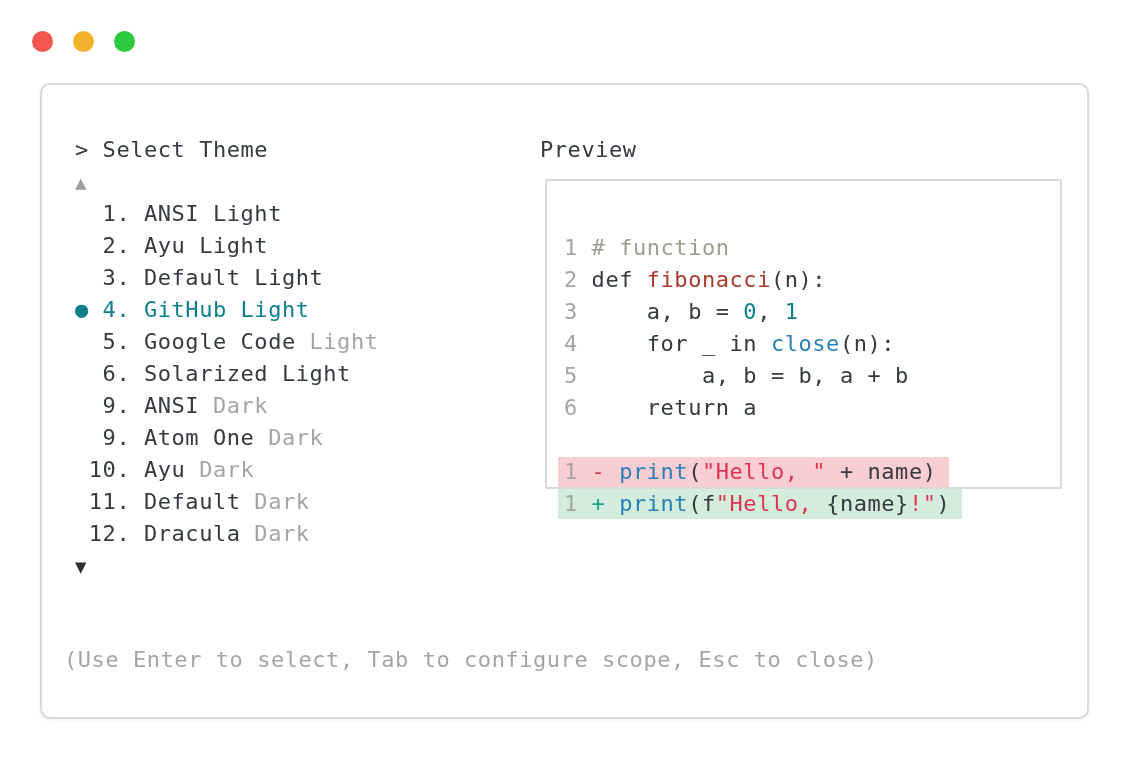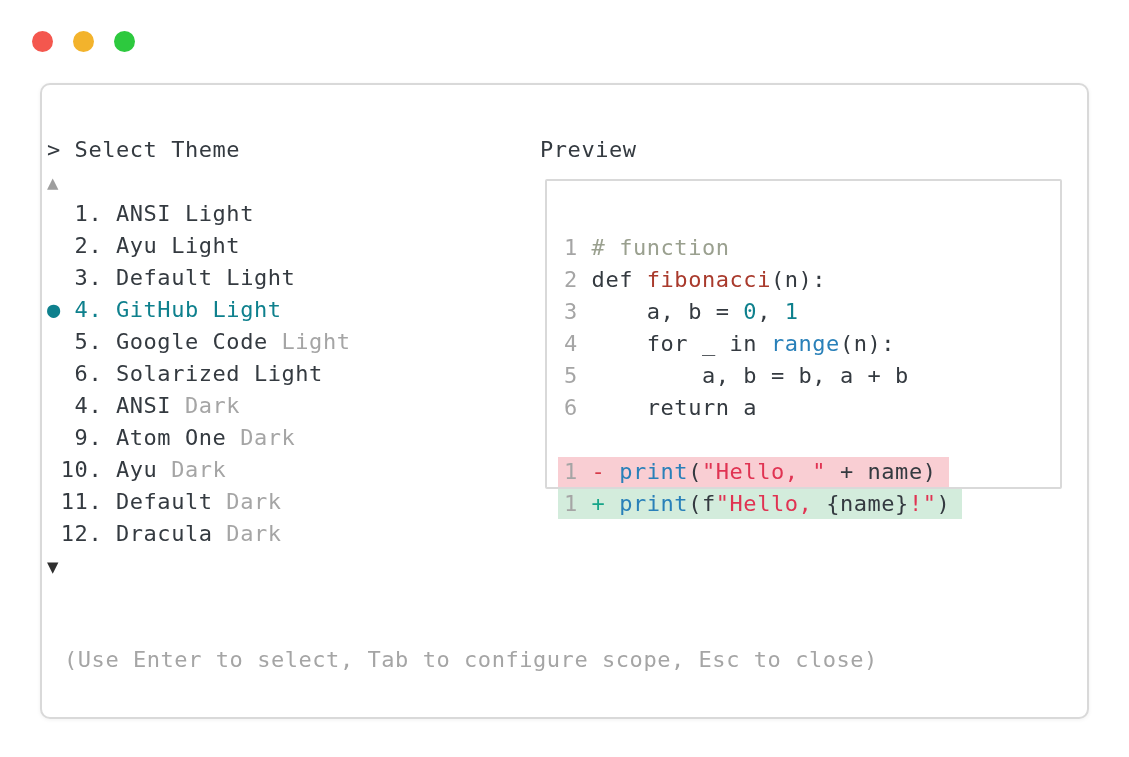--- a/index.html
+++ b/index.html
@@ -13,21 +13,21 @@
 
   
   #window {
     position:absolute; left:40px; top:83px; width:1049px; height:636px;
     background:#ffffff; border:2px solid #d9d9d9; border-radius:10px;
     box-shadow:0 1px 4px rgba(0,0,0,0.06);
   }
 
   .mono-row { white-space:pre; font-size:22px; line-height:32px; letter-spacing:.55px; color:#343a40; }
 
-  #left-pane { position:absolute; left:5px; top:49px; }
+  #left-pane { position:absolute; left:33px; top:49px; }
   #prompt-row { color:#343a40; }
   .scroll-row { font-size:19px; }
   #scroll-up { color:#9e9e9e; }
   #scroll-down { color:#2f2f2f; }
 
   #preview-title { position:absolute; left:498px; top:49px; }
 
   #preview-box {
     position:absolute; left:503px; top:94px; width:517px; height:310px;
     border:2px solid #d9d9d9; border-radius:2px; background:#ffffff;
@@ -54,37 +54,37 @@
     <div id="left-pane">
       <div id="prompt-row" class="mono-row">&gt; Select Theme</div>
       <div class="mono-row scroll-row"><span id="scroll-up" style="color: rgb(158, 158, 158);">▲</span></div>
       <div id="theme-list">
           <div class="mono-row"><span style="color: rgb(14, 128, 141);"> </span><span style="color: rgb(52, 58, 64);"> 1. ANSI Light</span></div>
           <div class="mono-row"><span style="color: rgb(14, 128, 141);"> </span><span style="color: rgb(52, 58, 64);"> 2. Ayu Light</span></div>
           <div class="mono-row"><span style="color: rgb(14, 128, 141);"> </span><span style="color: rgb(52, 58, 64);"> 3. Default Light</span></div>
           <div class="mono-row"><span style="color: rgb(14, 128, 141);">●</span><span style="color: rgb(14, 128, 141);"> 4. GitHub Light</span></div>
           <div class="mono-row"><span style="color: rgb(14, 128, 141);"> </span><span style="color: rgb(52, 58, 64);"> 5. Google Code</span><span style="color: rgb(165, 165, 165);"> Light</span></div>
           <div class="mono-row"><span style="color: rgb(14, 128, 141);"> </span><span style="color: rgb(52, 58, 64);"> 6. Solarized Light</span></div>
-          <div class="mono-row"><span style="color: rgb(14, 128, 141);"> </span><span style="color: rgb(52, 58, 64);"> 4. ANSI</span><span style="color: rgb(165, 165, 165);"> Dark</span></div>
+          <div class="mono-row"><span style="color: rgb(14, 128, 141);"> </span><span style="color: rgb(52, 58, 64);"> 9. ANSI</span><span style="color: rgb(165, 165, 165);"> Dark</span></div>
           <div class="mono-row"><span style="color: rgb(14, 128, 141);"> </span><span style="color: rgb(52, 58, 64);"> 9. Atom One</span><span style="color: rgb(165, 165, 165);"> Dark</span></div>
           <div class="mono-row"><span style="color: rgb(14, 128, 141);"> </span><span style="color: rgb(52, 58, 64);">10. Ayu</span><span style="color: rgb(165, 165, 165);"> Dark</span></div>
           <div class="mono-row"><span style="color: rgb(14, 128, 141);"> </span><span style="color: rgb(52, 58, 64); text-align: center;">11. Default</span><span style="color: rgb(165, 165, 165);"> Dark</span></div>
           <div class="mono-row"><span style="color: rgb(14, 128, 141);"> </span><span style="color: rgb(52, 58, 64);">12. Dracula</span><span style="color: rgb(165, 165, 165);"> Dark</span></div>
         </div>
       <div class="mono-row scroll-row"><span id="scroll-down" style="color: rgb(47, 47, 47);">▼</span></div>
     </div>
 
     <div id="preview-title" class="mono-row">Preview</div>
 
     <div id="preview-box">
       <div id="code-lines">
           <div class="mono-row"><span style="color: rgb(165, 165, 165);">1 </span><span style="color: rgb(154, 160, 143);"># function</span></div>
           <div class="mono-row"><span style="color: rgb(165, 165, 165);">2 </span><span style="color: rgb(52, 58, 64);">def </span><span style="color: rgb(169, 58, 44);">fibonacci</span><span style="color: rgb(52, 58, 64);">(n):</span></div>
           <div class="mono-row"><span style="color: rgb(165, 165, 165);">3 </span><span style="color: rgb(52, 58, 64);">    a, b = </span><span style="color: rgb(14, 128, 141);">0</span><span style="color: rgb(52, 58, 64);">, </span><span style="color: rgb(14, 128, 141);">1</span></div>
-          <div class="mono-row"><span style="color: rgb(165, 165, 165);">4 </span><span style="color: rgb(52, 58, 64);">    for _ in </span><span style="color: rgb(41, 128, 185);">range</span><span style="color: rgb(52, 58, 64);">(n):</span></div>
+          <div class="mono-row"><span style="color: rgb(165, 165, 165);">4 </span><span style="color: rgb(52, 58, 64);">    for _ in </span><span style="color: rgb(41, 128, 185);">close</span><span style="color: rgb(52, 58, 64);">(n):</span></div>
           <div class="mono-row"><span style="color: rgb(165, 165, 165);">5 </span><span style="color: rgb(52, 58, 64);">        a, b = b, a + b</span></div>
           <div class="mono-row"><span style="color: rgb(165, 165, 165);">6 </span><span style="color: rgb(52, 58, 64); text-align: center;">    return a</span></div>
           <div class="mono-row"> </div>
           <div class="mono-row"><span class="diffspan" style="background: rgb(249, 206, 211);"><span style="color: rgb(165, 165, 165);">1 </span><span style="color: rgb(215, 58, 73);">- </span><span style="color: rgb(41, 128, 185);">print</span><span style="color: rgb(52, 58, 64);">(</span><span style="color: rgb(224, 51, 82);">"Hello, "</span><span style="color: rgb(52, 58, 64);"> + name)</span></span></div>
           <div class="mono-row"><span class="diffspan" style="background: rgb(211, 236, 220);"><span style="color: rgb(165, 165, 165);">1 </span><span style="color: rgb(23, 165, 137);">+ </span><span style="color: rgb(41, 128, 185);">print</span><span style="color: rgb(52, 58, 64);">(f</span><span style="color: rgb(224, 51, 82);">"Hello, </span><span style="color: rgb(52, 58, 64);">{name}</span><span style="color: rgb(224, 51, 82);">!"</span><span style="color: rgb(52, 58, 64);">)</span></span></div>
         </div>
     </div>
 
     <div id="footer-hint" class="mono-row">(Use Enter to select, Tab to configure scope, Esc to close)</div>
 

